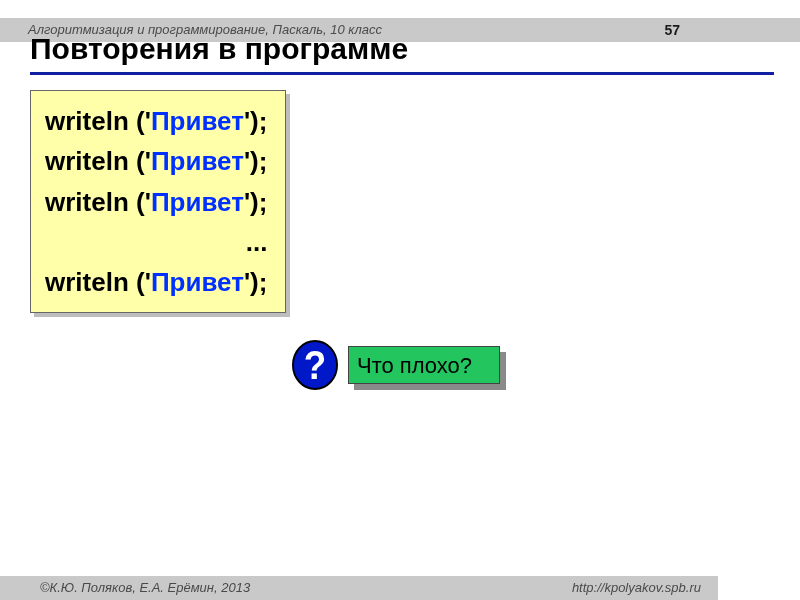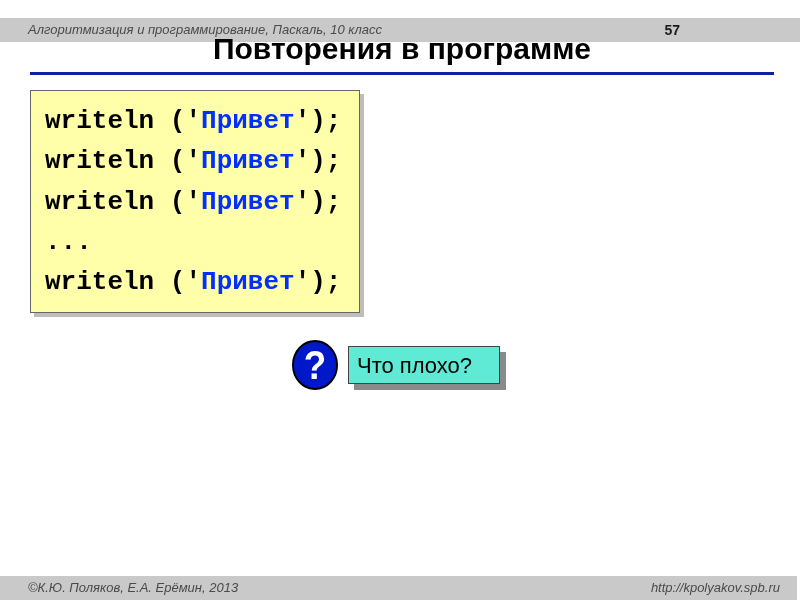--- a/index.html
+++ b/index.html
@@ -14,64 +14,64 @@
   }
   .topbar .pagenum {
     position: absolute; right: 120px; top: 0; font-style: normal;
     font-weight: bold; color: #1a1a1a; font-size: 14px;
   }
   .title {
     position: absolute; left: 30px; top: 32px; width: 744px;
     font-size: 30px; font-weight: bold; color: #000;
     border-bottom: 3px solid #1020a0;
     padding-bottom: 6px;
-    text-align: center;
   }
   .codebox-wrap {
     position: absolute; left: 30px; top: 90px;
   }
   .codebox-shadow {
     position: absolute; left: 4px; top: 4px; width: 100%; height: 100%;
     background: #bdbdbd;
   }
   .codebox {
     position: relative;
     background: #ffffaa;
     border: 1px solid #666;
     padding: 10px 18px 10px 14px;
-    font-family: Liberation Mono, monospace;
+    font-family: Liberation Sans, sans-serif;
     font-size: 26px; font-weight: bold; line-height: 1.55;
     white-space: pre;
     color: #000;
+    text-align: right;
   }
   .tok-str { color: #0030ff; }
   .callout {
     position: absolute; left: 290px; top: 340px;
   }
   .callout-box-shadow {
     position: absolute; left: 64px; top: 12px; width: 152px; height: 38px;
     background: #8a8a8a;
   }
   .callout-box {
     position: absolute; left: 58px; top: 6px; width: 152px; height: 38px;
-    background: #5eead4; border: 1px solid #444;
+    background: #22c55e; border: 1px solid #444;
     font-size: 22px; line-height: 38px; text-align: left;
     padding-left: 8px; color: #000;
   }
   .callout-circle {
     position: absolute; left: 0; top: 0; width: 50px; height: 50px;
     background: #0018c8; border: 2px solid #000; border-radius: 50% / 50%;
     transform: scaleX(0.92);
     color: #fff; font-size: 40px; font-weight: bold; text-align: center;
     line-height: 46px;
   }
   .footer {
-    position: absolute; left: 0; bottom: 0; width: 797px; height: 24px;
+    position: absolute; left: 0; bottom: 0; width: 718px; height: 24px;
     background: #c9c9c9; color: #4a4a4a; font-style: italic;
-    font-size: 13px; line-height: 24px; padding: 0 28px;
+    font-size: 13px; line-height: 24px; padding: 0 40px;
   }
   .footer .site { position: absolute; right: 17px; top: 0; }
 </style>
 </head>
 <body>
 
 <div class="slide">
 
   <div class="topbar">
     <span>Алгоритмизация и программирование, Паскаль, 10 класс</span>

